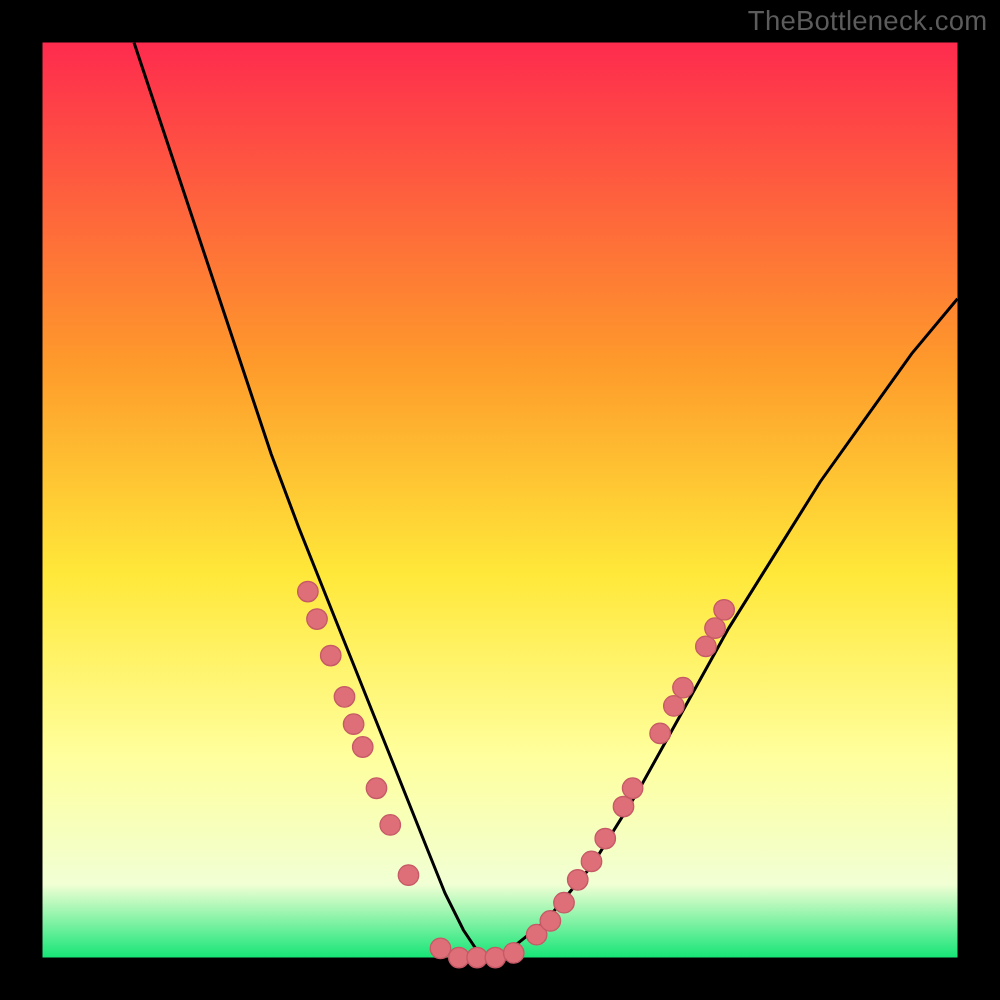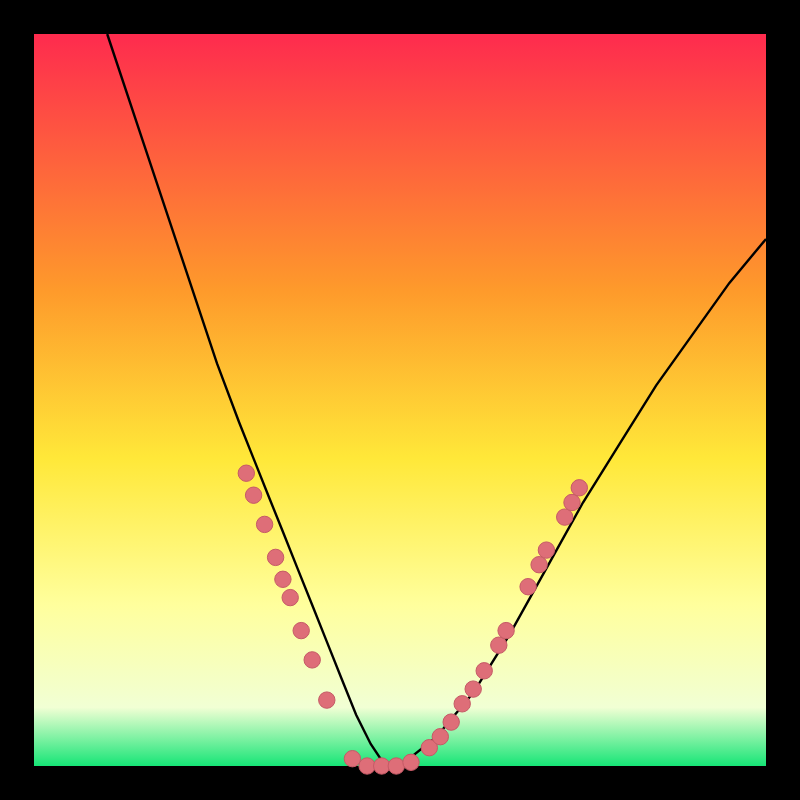--- a/index.html
+++ b/index.html
@@ -76,13 +76,14 @@
         <circle cx="498.8" cy="645.2" r="8.2" fill="#de6e78" stroke="#c55a66" stroke-width="1"></circle>
         <circle cx="506.1" cy="630.6" r="8.2" fill="#de6e78" stroke="#c55a66" stroke-width="1"></circle>
         <circle cx="528.1" cy="586.7" r="8.2" fill="#de6e78" stroke="#c55a66" stroke-width="1"></circle>
         <circle cx="539.1" cy="564.7" r="8.2" fill="#de6e78" stroke="#c55a66" stroke-width="1"></circle>
         <circle cx="546.4" cy="550.1" r="8.2" fill="#de6e78" stroke="#c55a66" stroke-width="1"></circle>
         <circle cx="564.7" cy="517.1" r="8.2" fill="#de6e78" stroke="#c55a66" stroke-width="1"></circle>
         <circle cx="572.0" cy="502.5" r="8.2" fill="#de6e78" stroke="#c55a66" stroke-width="1"></circle>
         <circle cx="579.3" cy="487.8" r="8.2" fill="#de6e78" stroke="#c55a66" stroke-width="1"></circle>
       </g>
   </svg>
+  <div class="watermark">TheBottleneck.com</div>
 </div>
 
 </body></html>

